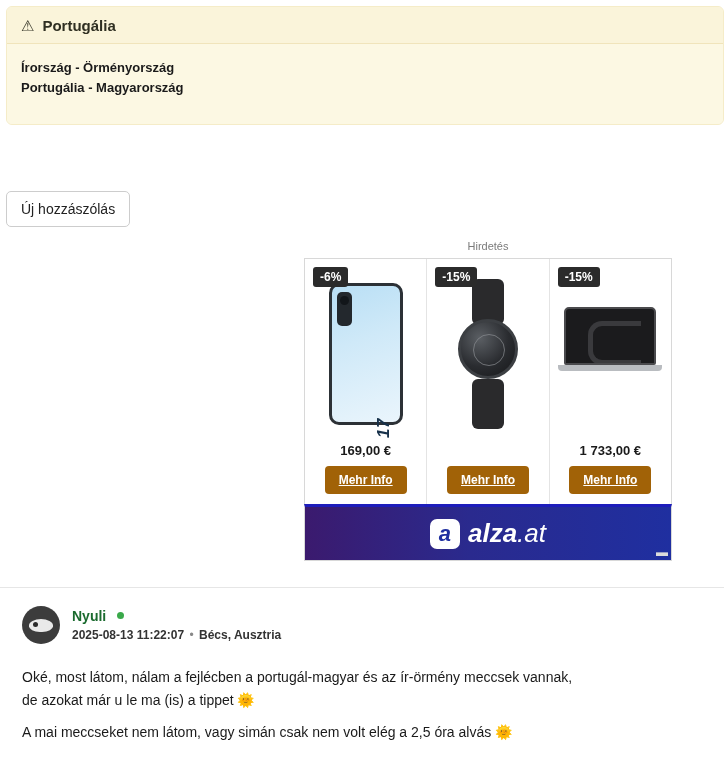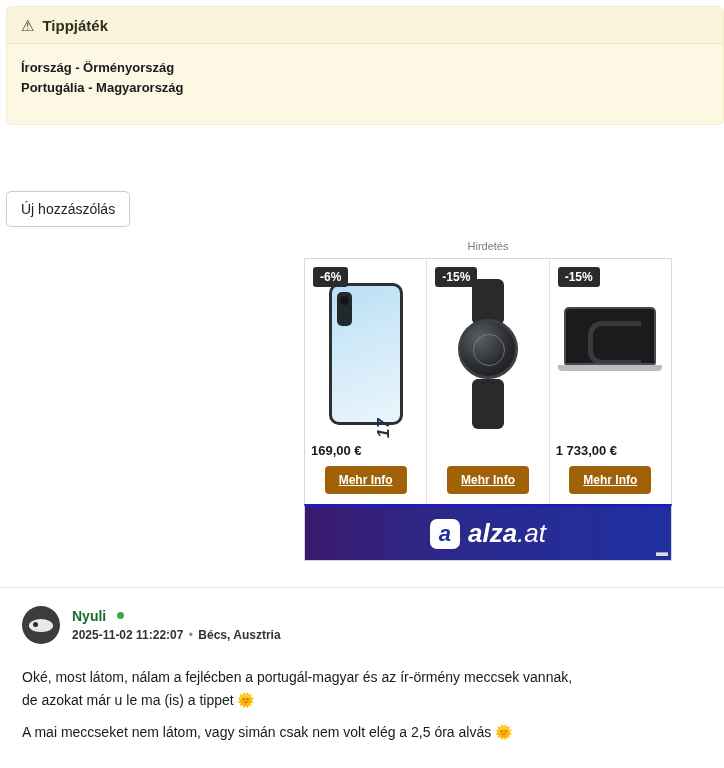--- a/index.html
+++ b/index.html
@@ -212,21 +212,21 @@
     border-radius: 14px 0 0 14px;
   }
   .laptop-base {
     width: 104px; height: 6px;
     margin-left: -6px;
     background: #b9bcc0;
     border-radius: 0 0 4px 4px;
   }
 
   .price {
-    text-align: left;
+    text-align: center;
     font-size: 13px;
     font-weight: bold;
     color: #1a1a1a;
     padding: 4px 0 8px 0;
   }
   .info-btn {
     display: block;
     margin: 0 auto;
     padding: 7px 14px;
     background: #a16207;
@@ -351,21 +351,21 @@
     line-height: 1.62;
   }
   .comment-body p { margin: 0 0 10px 0; }
 </style>
 </head>
 <body>
 
 <div class="notice">
   <div class="notice-header">
     <span class="warn-icon">⚠</span>
-    <span class="notice-title">Tippjáték</span>
+    <span class="notice-title">Portugália</span>
   </div>
   <div class="notice-body">
     <div class="match-line">Írország - Örményország</div>
     <div class="match-line">Portugália - Magyarország</div>
   </div>
 </div>
 
 <button class="new-comment-btn">Új hozzászólás</button>
 
 <div class="ad-wrap">
@@ -424,21 +424,21 @@
 
 <div class="comment">
   <div class="comment-head">
     <div class="avatar"></div>
     <div class="meta-col">
       <div>
         <span class="username">Nyuli</span>
         <span class="online-dot"></span>
       </div>
       <div class="meta-line">
-        <span>2025-11-02 11:22:07</span>
+        <span>2025-08-13 11:22:07</span>
         <span class="meta-sep">•</span>
         <span>Bécs, Ausztria</span>
       </div>
     </div>
   </div>
   <div class="comment-body">
     <p>Oké, most látom, nálam a fejlécben a portugál-magyar és az ír-örmény meccsek vannak, de azokat már u le ma (is) a tippet 🌞</p>
     <p>A mai meccseket nem látom, vagy simán csak nem volt elég a 2,5 óra alvás 🌞</p>
   </div>
 </div>

